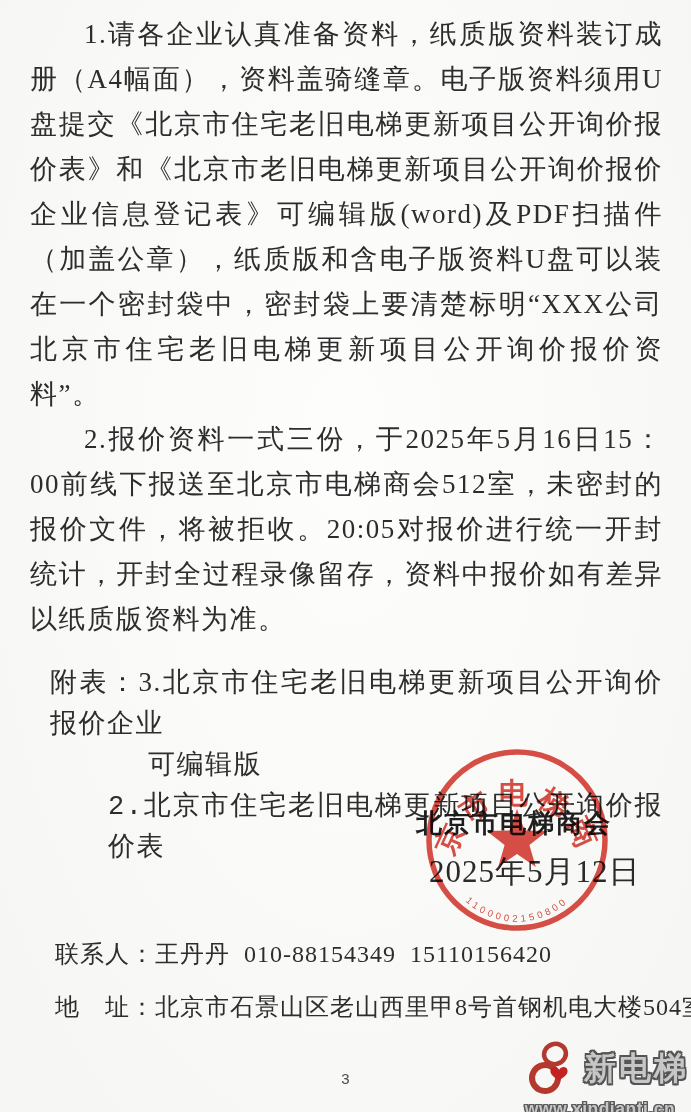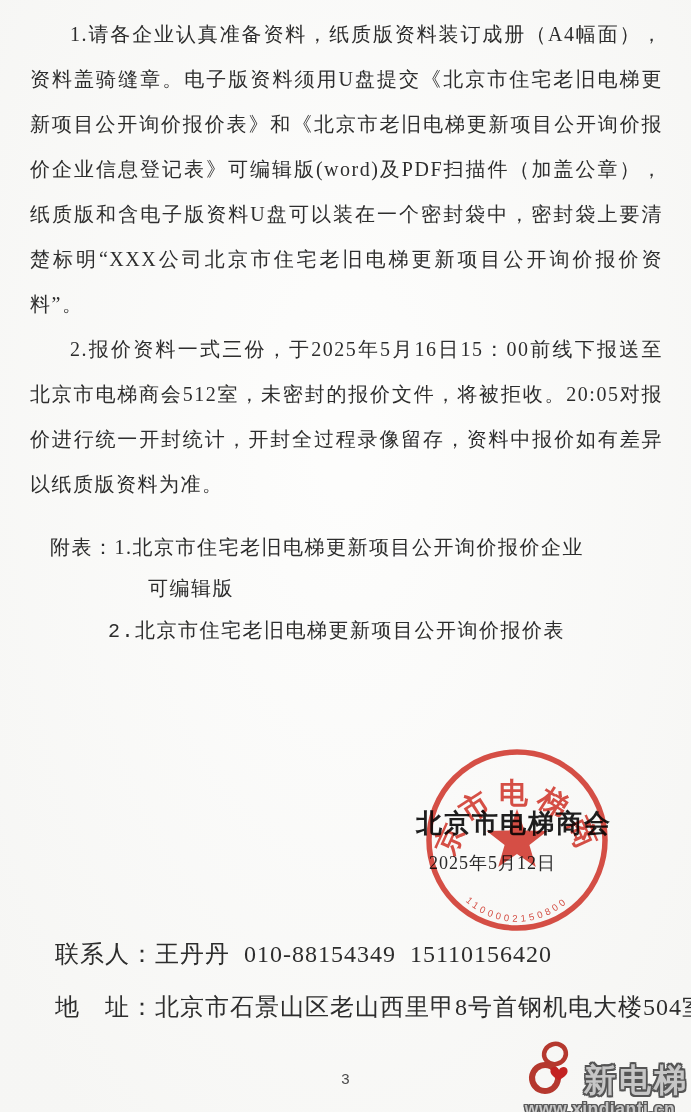--- a/index.html
+++ b/index.html
@@ -16,21 +16,21 @@
     content: "";
     position: absolute; inset: 0;
     background:
       radial-gradient(ellipse at 50% 40%, rgba(255,255,255,0.6), rgba(0,0,0,0.02) 90%);
     pointer-events: none;
   }
 
   .doc-body {
     position: absolute;
     left: 30px; top: 12px; width: 633px;
-    font-size: 20px;
+    font-size: 27px;
     line-height: 45px;
     letter-spacing: 1.5px;
     text-align: justify;
     text-justify: inter-ideograph;
   }
   .doc-body p {
     margin: 0;
     text-indent: 2em;
   }
 
@@ -48,21 +48,21 @@
     left: 416px; top: 806px;
     font-size: 26px;
     font-weight: bold;
     letter-spacing: 2px;
     color: #1e1e1e;
     z-index: 2;
   }
   .signature-date {
     position: absolute;
     left: 429px; top: 851px;
-    font-size: 18px;
+    font-size: 31px;
     letter-spacing: 1px;
     color: #2a2a2a;
     z-index: 2;
     text-align: center;
   }
 
   .seal {
     position: absolute;
     left: 424px; top: 747px;
     width: 186px; height: 186px;
@@ -93,21 +93,21 @@
   .site-logo {
     position: absolute;
     right: 2px; top: 1040px;
     width: 178px;
     text-align: center;
     line-height: 1;
     font-family: "Liberation Sans", sans-serif;
   }
   .logo-row {
     display: flex;
-    align-items: flex-end;
+    align-items: center;
     justify-content: flex-end;
     gap: 10px;
   }
   .logo-name {
     font-size: 32px;
     font-weight: bold;
     letter-spacing: 3px;
     color: #c6c6c6;
     text-shadow:
       -1.6px -1.6px 0 #555, 1.6px -1.6px 0 #555,
@@ -129,21 +129,21 @@
   }
 </style>
 </head>
 <body>
 
 <div class="doc-body">
   <p>1.请各企业认真准备资料，纸质版资料装订成册（A4幅面），资料盖骑缝章。电子版资料须用U盘提交《北京市住宅老旧电梯更新项目公开询价报价表》和《北京市老旧电梯更新项目公开询价报价企业信息登记表》可编辑版(word)及PDF扫描件（加盖公章），纸质版和含电子版资料U盘可以装在一个密封袋中，密封袋上要清楚标明“XXX公司北京市住宅老旧电梯更新项目公开询价报价资料”。</p>
   <p>2.报价资料一式三份，于2025年5月16日15：00前线下报送至北京市电梯商会512室，未密封的报价文件，将被拒收。20:05对报价进行统一开封统计，开封全过程录像留存，资料中报价如有差异以纸质版资料为准。</p>
 
   <div class="attachments">
-    <div class="att-line1">附表：1.北京市住宅老旧电梯更新项目公开询价报价企业</div>
+    <div class="att-line1">附表：3.北京市住宅老旧电梯更新项目公开询价报价企业</div>
     <div class="att-line2">可编辑版</div>
     <div class="att-line3">2.北京市住宅老旧电梯更新项目公开询价报价表</div>
   </div>
 </div>
 
 <div class="signature-org">北京市电梯商会</div>
 <div class="signature-date">2025年5月12日</div>
 
 <svg class="seal" viewBox="0 0 186 186" xmlns="http://www.w3.org/2000/svg">
   <defs>

